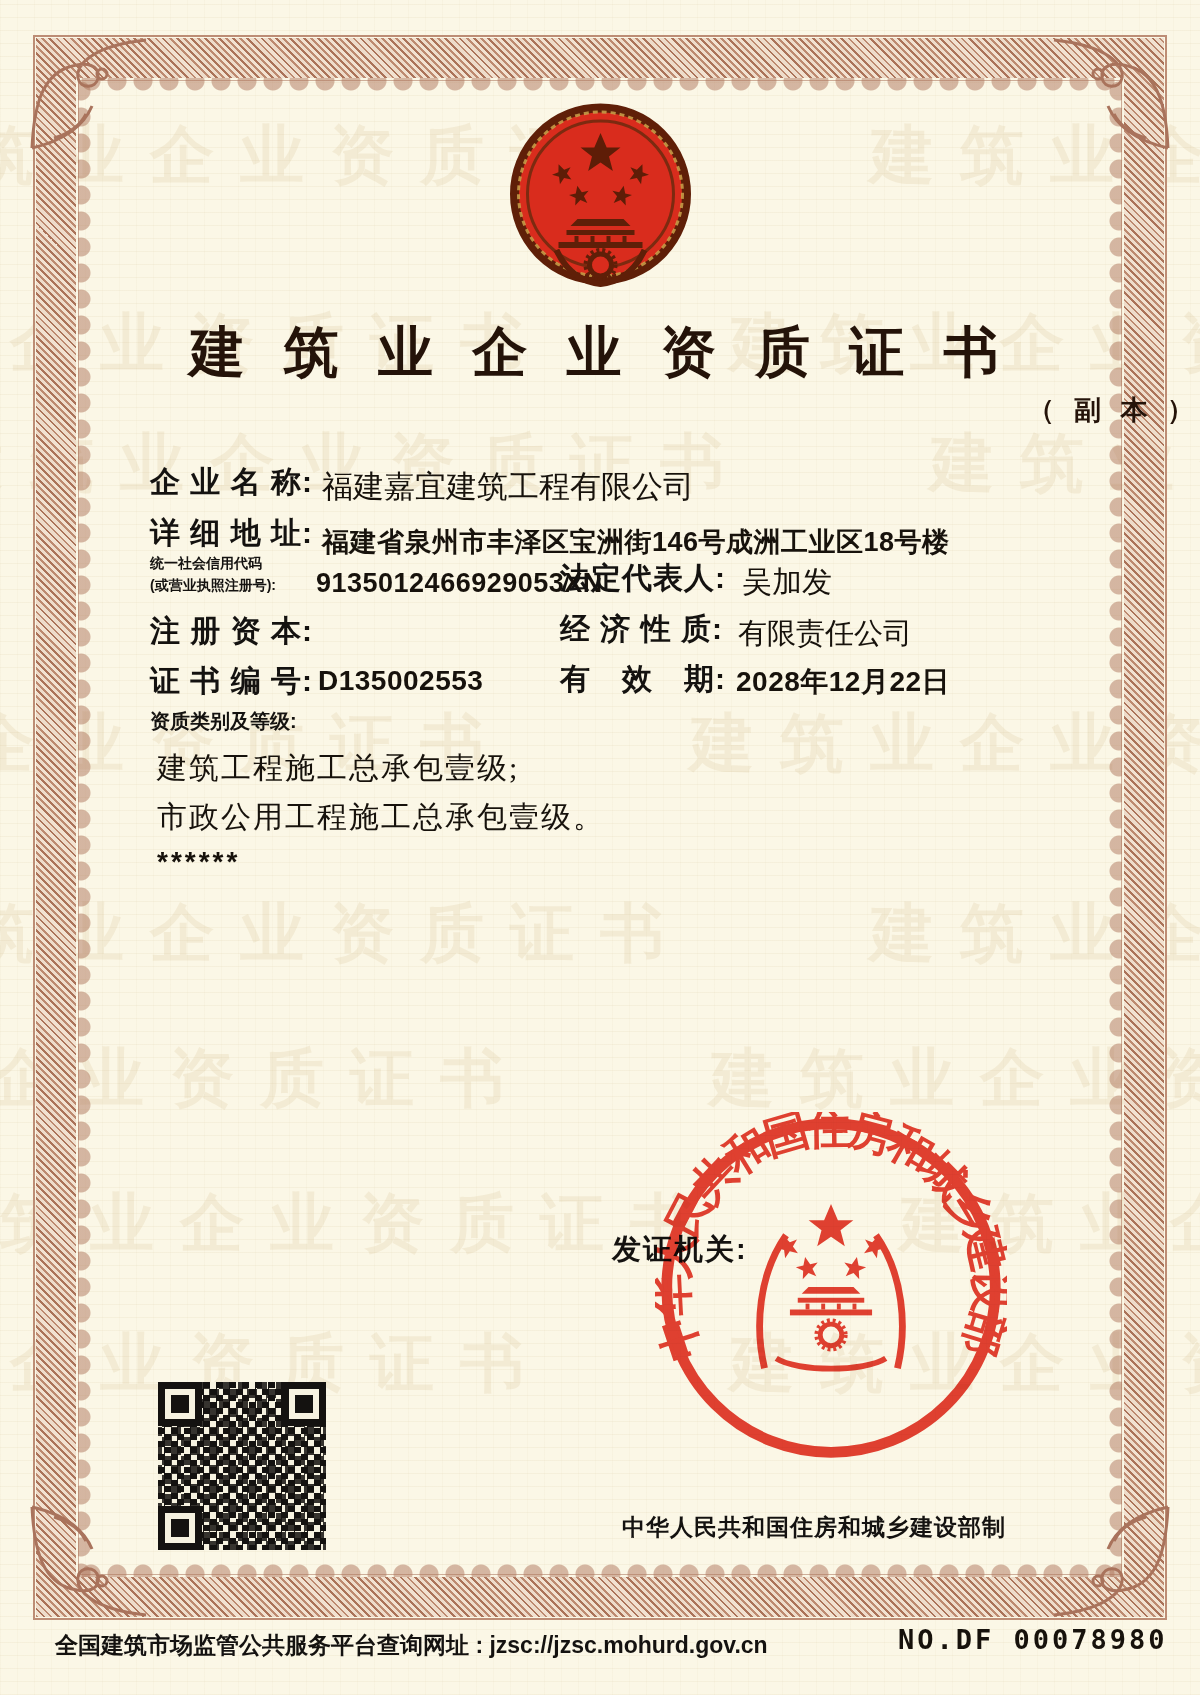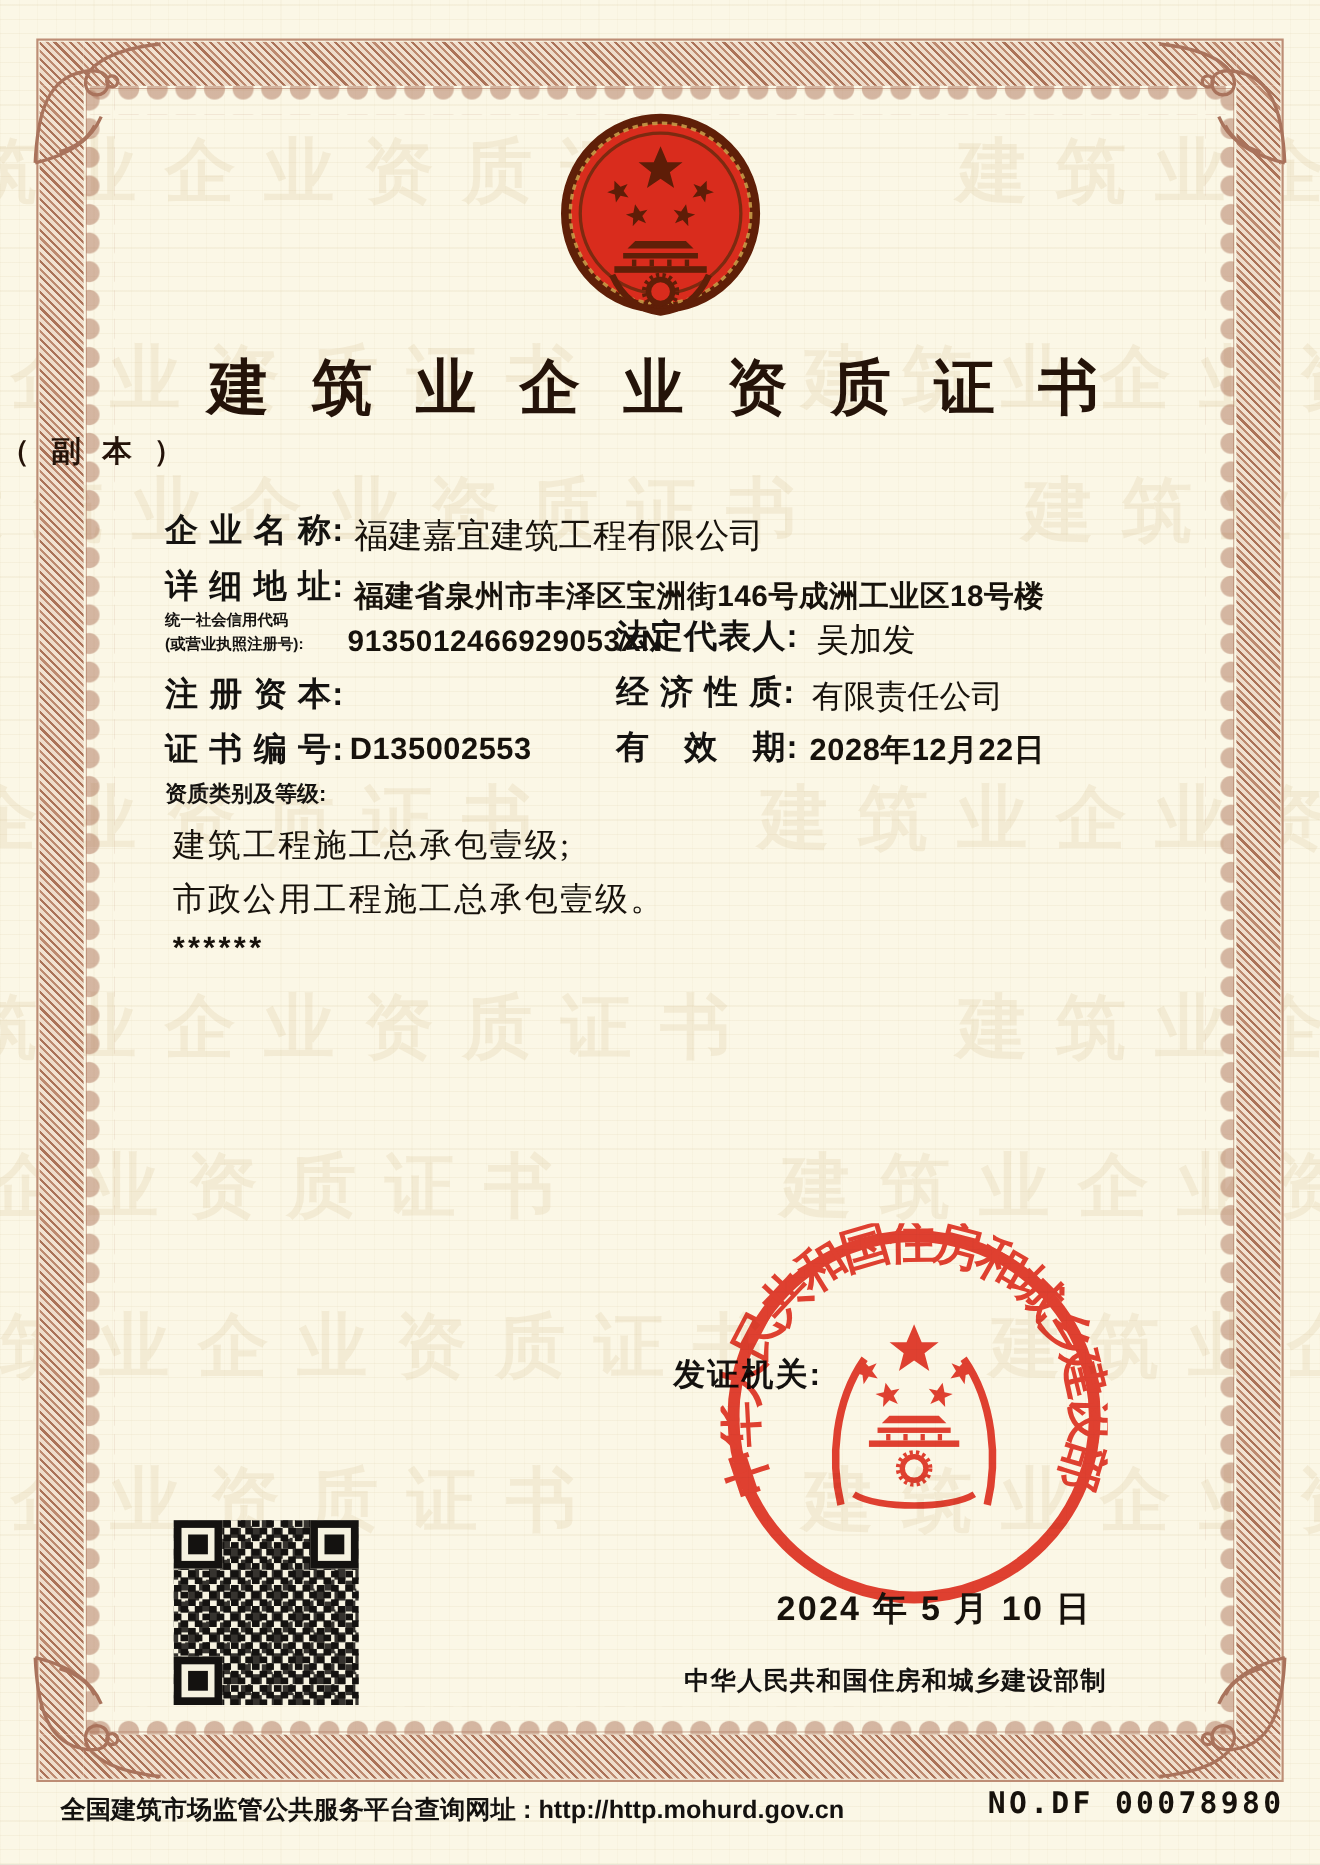--- a/index.html
+++ b/index.html
@@ -37,21 +37,21 @@
   .corner.tr{top:26px;right:24px;transform:scaleX(-1);}
   .corner.bl{bottom:66px;left:24px;transform:scaleY(-1);}
   .corner.br{bottom:66px;right:24px;transform:scale(-1,-1);}
   
   .wm{position:absolute;white-space:nowrap;font-weight:bold;font-size:64px;letter-spacing:26px;
       color:rgba(186,148,74,.11);pointer-events:none;}
   
   .emblem{position:absolute;top:102px;left:0;right:0;margin:auto;width:205px;height:190px;}
   .title{position:absolute;top:316px;left:0;right:0;text-align:center;
          font-size:55px;font-weight:bold;letter-spacing:12px;color:#241309;}
-  .subtitle{position:absolute;top:392px;left:0;right:0;text-align:left;
+  .subtitle{position:absolute;top:392px;left:0;right:0;text-align:right;
             font-size:27px;font-weight:bold;letter-spacing:6px;color:#241309;}
   
   .lbl{position:absolute;font-weight:bold;font-size:30px;letter-spacing:1px;color:#141210;}
   .lbl-sm{position:absolute;font-weight:bold;font-size:14px;line-height:1.3;color:#141210;}
   .val-kai{position:absolute;font-family:Liberation Mono, monospace;font-size:30px;color:#17120c;}
   .val-print{position:absolute;font-weight:bold;font-size:28px;color:#17120c;letter-spacing:.5px;text-align:center;}
   .qual-head{position:absolute;font-weight:bold;font-size:20px;color:#141210;}
   .qual-item{font-family:"Liberation Serif",serif;font-size:30px;letter-spacing:2px;color:#17120c;margin-bottom:8px;}
   .qual-list{position:absolute;left:157px;top:748px;}
   .stars{font-weight:bold;font-size:28px;letter-spacing:3px;color:#17120c;}
@@ -207,19 +207,18 @@
       <rect x="186" y="196" width="4" height="6"></rect>
         <rect x="202" y="196" width="4" height="6"></rect>
     </g>
     <circle cx="180" cy="228" r="11" fill="none" stroke="#e23a2c" stroke-width="5"></circle>
     <circle cx="180" cy="228" r="15" fill="none" stroke="#e23a2c" stroke-width="4" stroke-dasharray="3 3"></circle>
     <path d="M112,262 C102,220 106,166 134,126" fill="none" stroke="#e23a2c" stroke-width="7"></path>
     <path d="M248,262 C258,220 254,166 226,126" fill="none" stroke="#e23a2c" stroke-width="7"></path>
     <path d="M124,252 C146,266 214,266 236,252" fill="none" stroke="#e23a2c" stroke-width="6"></path>
   </svg>
 
-  <div class="issue-date">2024 年 5 月 10 日</div>
   <div class="maker">中华人民共和国住房和城乡建设部制</div>
 
-  <div class="footer-query">全国建筑市场监管公共服务平台查询网址 : http://http.mohurd.gov.cn</div>
+  <div class="footer-query">全国建筑市场监管公共服务平台查询网址 : jzsc://jzsc.mohurd.gov.cn</div>
   <div class="serial">NO.DF 00078980</div>
 
 </div>
 
 </body></html>

